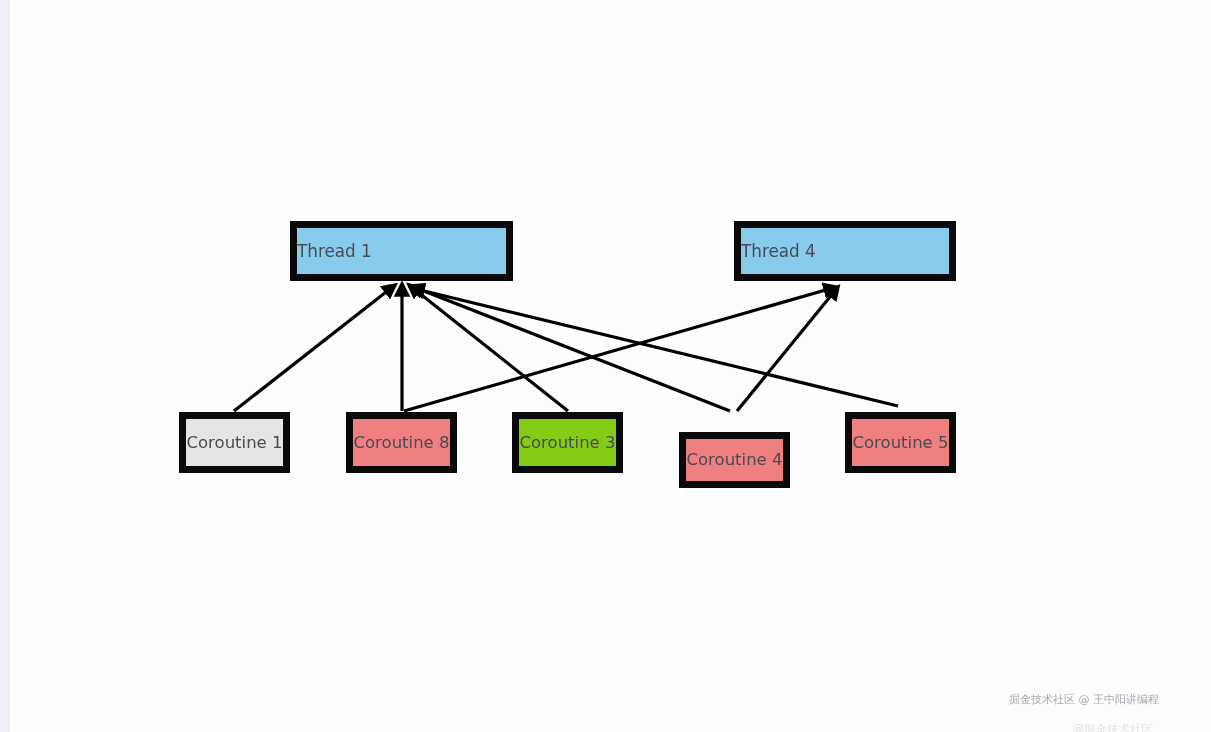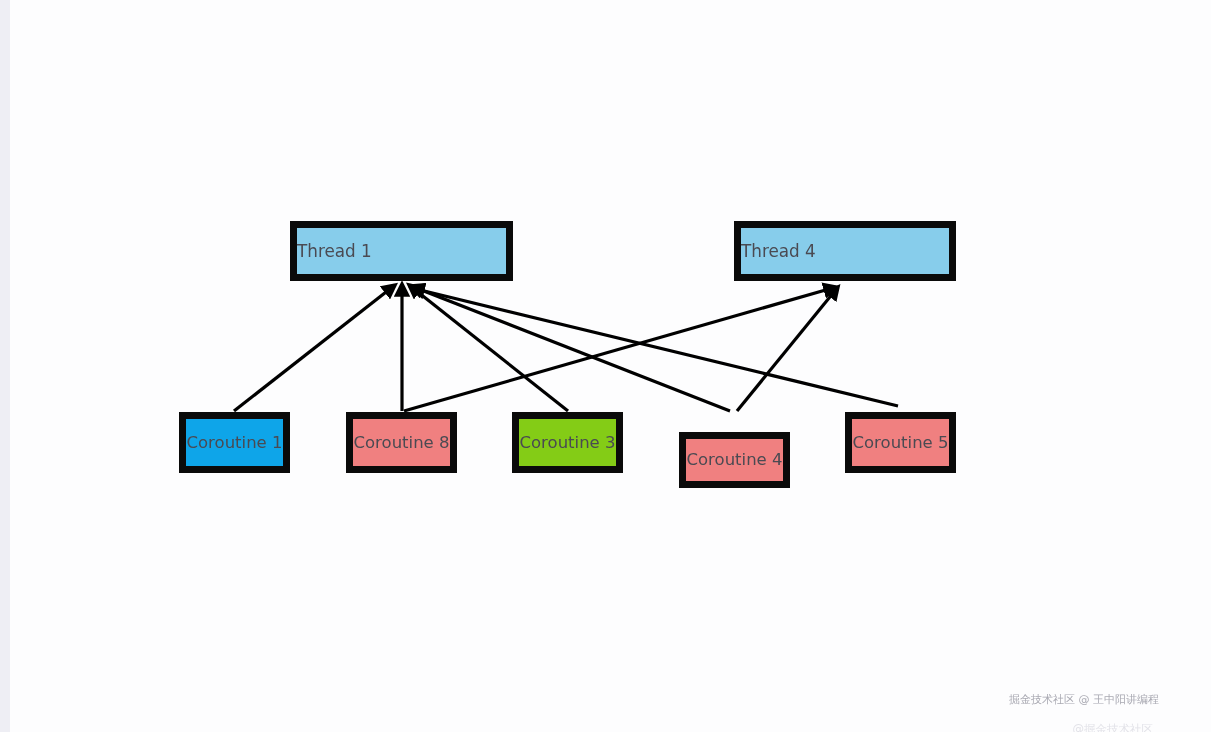--- a/index.html
+++ b/index.html
@@ -121,21 +121,21 @@
       </g>
   </svg>
 
   <div id="node-layer">
       <div class="node thread-node" style="left: 290px; top: 221px; width: 223px; height: 60px; background: rgb(135, 205, 235); border-color: rgb(10, 10, 10);">
         <span style="color: rgb(74, 74, 82);">Thread 1</span>
       </div>
       <div class="node thread-node" style="left: 734px; top: 221px; width: 222px; height: 60px; background: rgb(135, 205, 235); border-color: rgb(10, 10, 10);">
         <span style="color: rgb(74, 74, 82);">Thread 4</span>
       </div>
-      <div class="node coroutine-node" style="left: 179px; top: 412px; width: 111px; height: 61px; background: #0ea5e9; border-color: rgb(10, 10, 10);">
+      <div class="node coroutine-node" style="left: 179px; top: 412px; width: 111px; height: 61px; background: #e5e5e5; border-color: rgb(10, 10, 10);">
         <span style="color: rgb(74, 74, 82);">Coroutine 1</span>
       </div>
       <div class="node coroutine-node" style="left: 346px; top: 412px; width: 111px; height: 61px; background: rgb(240, 128, 128); border-color: rgb(10, 10, 10);">
         <span style="color: rgb(74, 74, 82);">Coroutine 8</span>
       </div>
       <div class="node coroutine-node" style="left: 512px; top: 412px; width: 111px; height: 61px; background: #84cc16; border-color: rgb(10, 10, 10);">
         <span style="color: rgb(74, 74, 82);">Coroutine 3</span>
       </div>
       <div class="node coroutine-node" style="left: 679px; top: 432px; width: 111px; height: 56px; background: rgb(240, 128, 128); border-color: rgb(10, 10, 10);">
         <span style="color: rgb(74, 74, 82);">Coroutine 4</span>

